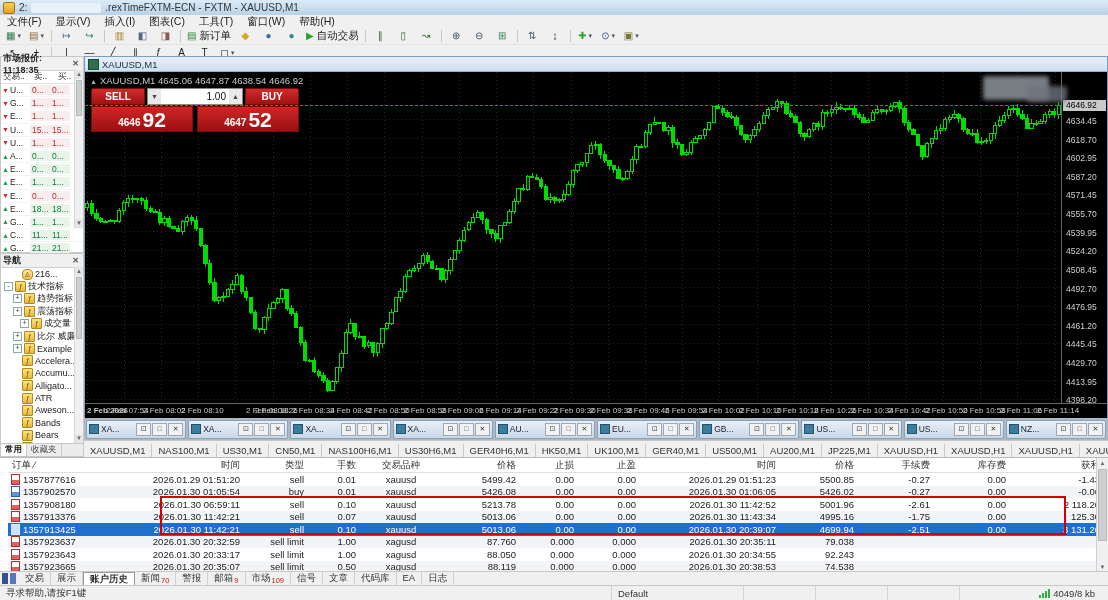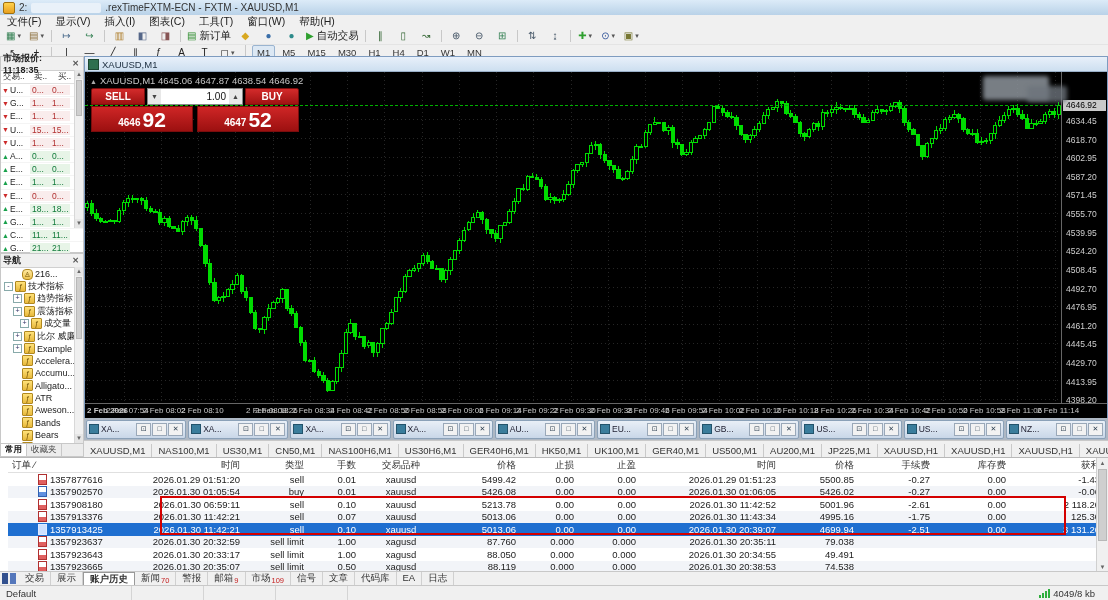--- a/index.html
+++ b/index.html
@@ -96,21 +96,21 @@
   .symtab{padding:1px 6px 2px 6px;color:#333;border-right:1px solid #c9c9c9;white-space:nowrap;}
   
   #terminal{left:0;top:457px;width:1108px;height:114px;background:#fff;border-top:1px solid #b8b8b8;position:absolute;}
   #term-grid{position:absolute;left:8px;top:0;width:1096px;}
   .trow{display:grid;align-items:center;height:12.5px;font-size:9.5px;}
   .trow.head{height:14px;color:#333;border-bottom:1px solid #e0e0e0;font-size:9.5px;}
   .trow:nth-child(odd):not(.head){background:#f2f4f8;}
   .trow.selected{background:#1f6fd0 !important;color:#fff;}
   .tcell{padding:0 4px;white-space:nowrap;overflow:hidden;}
   .tcell.r{text-align:right;} .tcell.c{text-align:center;} .tcell.l{text-align:left;}
-  .ordcell{display:flex;align-items:center;gap:3px;padding-left:3px;margin-left:27px;}
+  .ordcell{display:flex;align-items:center;gap:3px;padding-left:3px;}
   .doc{width:7px;height:9px;border:1px solid #888;background:#fff;position:relative;flex:0 0 auto;}
   .doc.sell{border-color:#b03030;background:linear-gradient(#fff 55%,#e06060 55%);}
   .doc.buy{border-color:#3060b0;background:linear-gradient(#fff 55%,#6090e0 55%);}
   .doc.sel{border-color:#dfe9ff;background:#cfe0ff;}
   #term-vscroll{position:absolute;right:0;top:0;width:12px;height:114px;background:#f0f0f0;border-left:1px solid #d0d0d0;box-sizing:border-box;}
   #annotation-rect{position:absolute;left:160px;top:38px;width:906px;height:39px;border:2px solid #d40000;box-sizing:border-box;pointer-events:none;}
   
   #termtabs{left:0;top:571px;width:1108px;height:14px;background:#f0f0f0;border-top:1px solid #c8c8c8;display:flex;align-items:stretch;font-size:9.5px;}
   #termtabs .logo{width:14px;height:11px;margin:1px 3px 0 2px;background:
      linear-gradient(90deg,#33518e 45%,#f0f0f0 45%,#f0f0f0 55%,#5577bb 55%);}
@@ -254,31 +254,20 @@
     </div>
     <div class="tbtn">
       <span class="glyph" style="color: rgb(34, 34, 34);">A</span>
     </div>
     <div class="tbtn">
       <span class="glyph" style="color: rgb(34, 34, 34);">T</span>
     </div>
     <div class="tbtn">
       <span class="glyph" style="color: rgb(34, 34, 34);">◻</span>
       <span class="dd">▾</span>
-    </div>
-    <div style="display: flex; margin-left: 6px; border-left: 1px solid rgb(200, 200, 200); padding-left: 5px;">
-      <div class="tfbtn active">M1</div>
-      <div class="tfbtn">M5</div>
-      <div class="tfbtn">M15</div>
-      <div class="tfbtn">M30</div>
-      <div class="tfbtn">H1</div>
-      <div class="tfbtn">H4</div>
-      <div class="tfbtn">D1</div>
-      <div class="tfbtn">W1</div>
-      <div class="tfbtn">MN</div>
     </div>
   </div>
 
 <div class="abs panel" id="market-watch">
   <div class="panel-cap">
     <span>市场报价: 11:18:35</span>
     <span class="x">✕</span>
   </div>
   <div class="mw-head">
       <span style="width: 29px;">交易..</span>
@@ -1264,21 +1253,21 @@
           <span>1357923643</span>
         </div>
         <div class="tcell r">2026.01.30 20:33:17</div>
         <div class="tcell r">sell limit</div>
         <div class="tcell r">1.00</div>
         <div class="tcell c">xagusd</div>
         <div class="tcell r">88.050</div>
         <div class="tcell r">0.000</div>
         <div class="tcell r">0.000</div>
         <div class="tcell r">2026.01.30 20:34:55</div>
-        <div class="tcell r">49.491</div>
+        <div class="tcell r">92.243</div>
         <div class="tcell r"></div>
         <div class="tcell r"></div>
         <div class="tcell r"></div>
       </div>
       <div class="trow" style="grid-template-columns: 96px 140px 64px 52px 82px 78px 58px 62px 140px 78px 76px 76px 94px;">
         <div class="tcell l ordcell">
           <span class="doc sell"></span>
           <span>1357923665</span>
         </div>
         <div class="tcell r">2026.01.30 20:35:07</div>
@@ -1340,20 +1329,21 @@
     </div>
     <div class="termtab">
       <span>EA</span>
     </div>
     <div class="termtab">
       <span>日志</span>
     </div>
   </div>
 
 <div class="abs" id="statusbar">
+  <div class="scell" id="sb-help">寻求帮助,请按F1键</div>
   <div class="scell" id="sb-profile">Default</div>
   <div class="scell sb-empty"></div>
   <div class="scell sb-empty"></div>
   <div class="scell sb-empty"></div>
   <div id="sb-conn">
     <span id="conn-bars">
         <i style="height:3px"></i>
         <i style="height:5px"></i>
         <i style="height:7px"></i>
         <i style="height:9px"></i>

